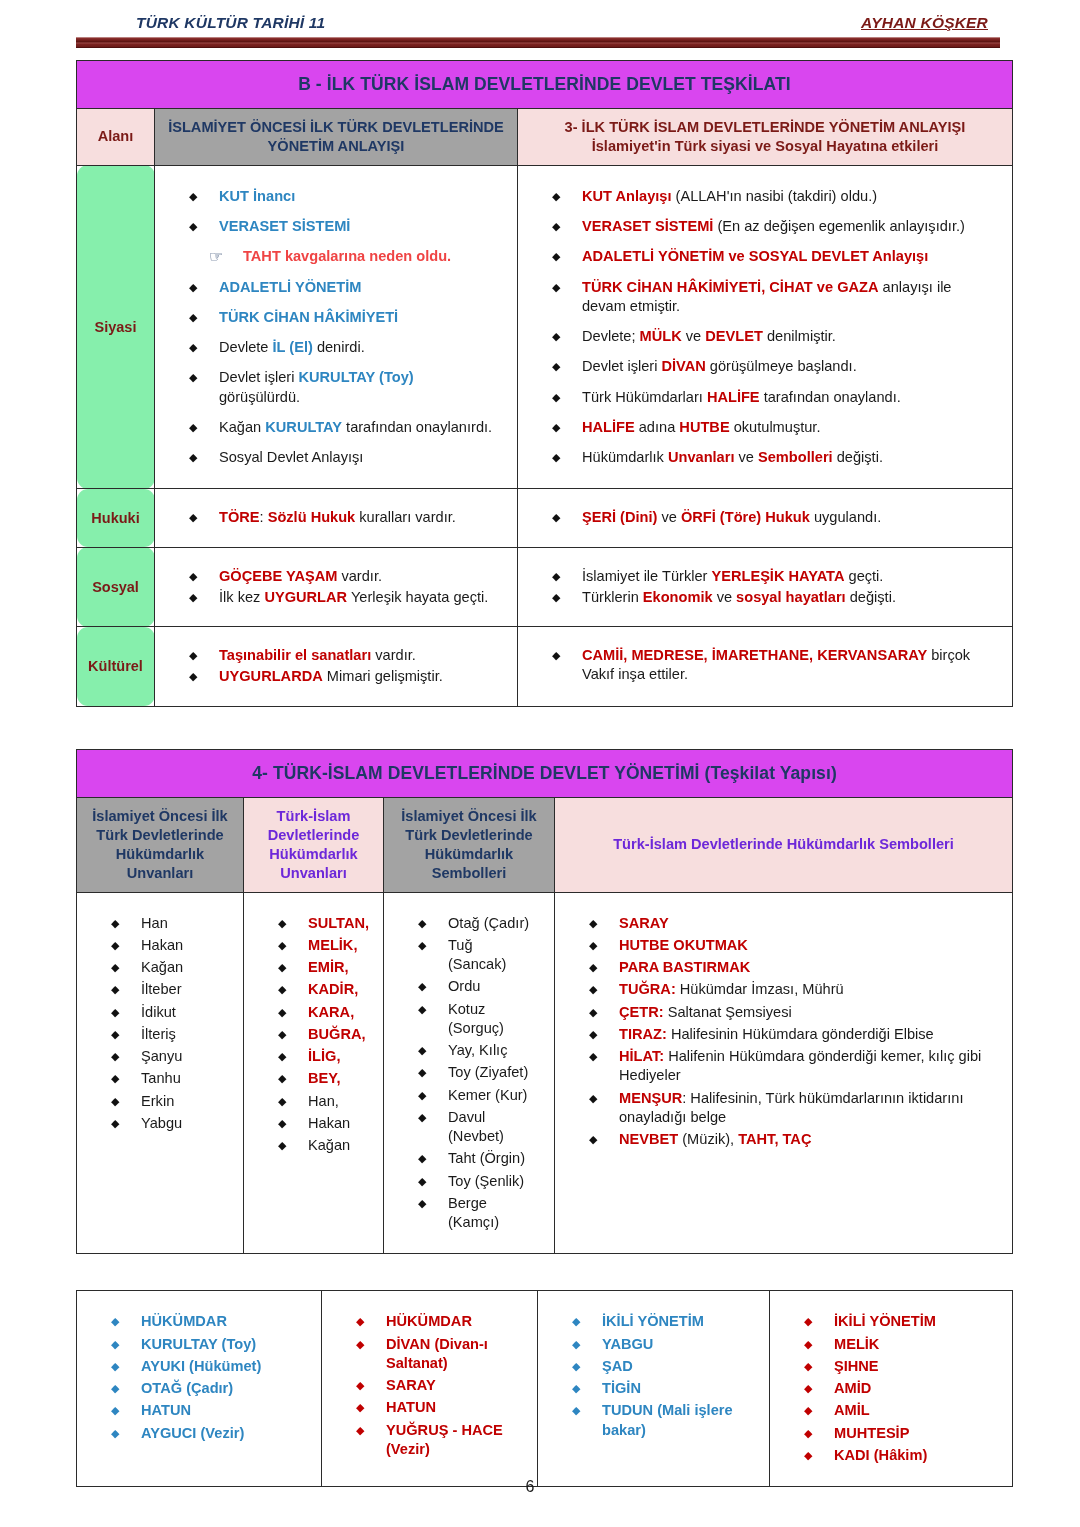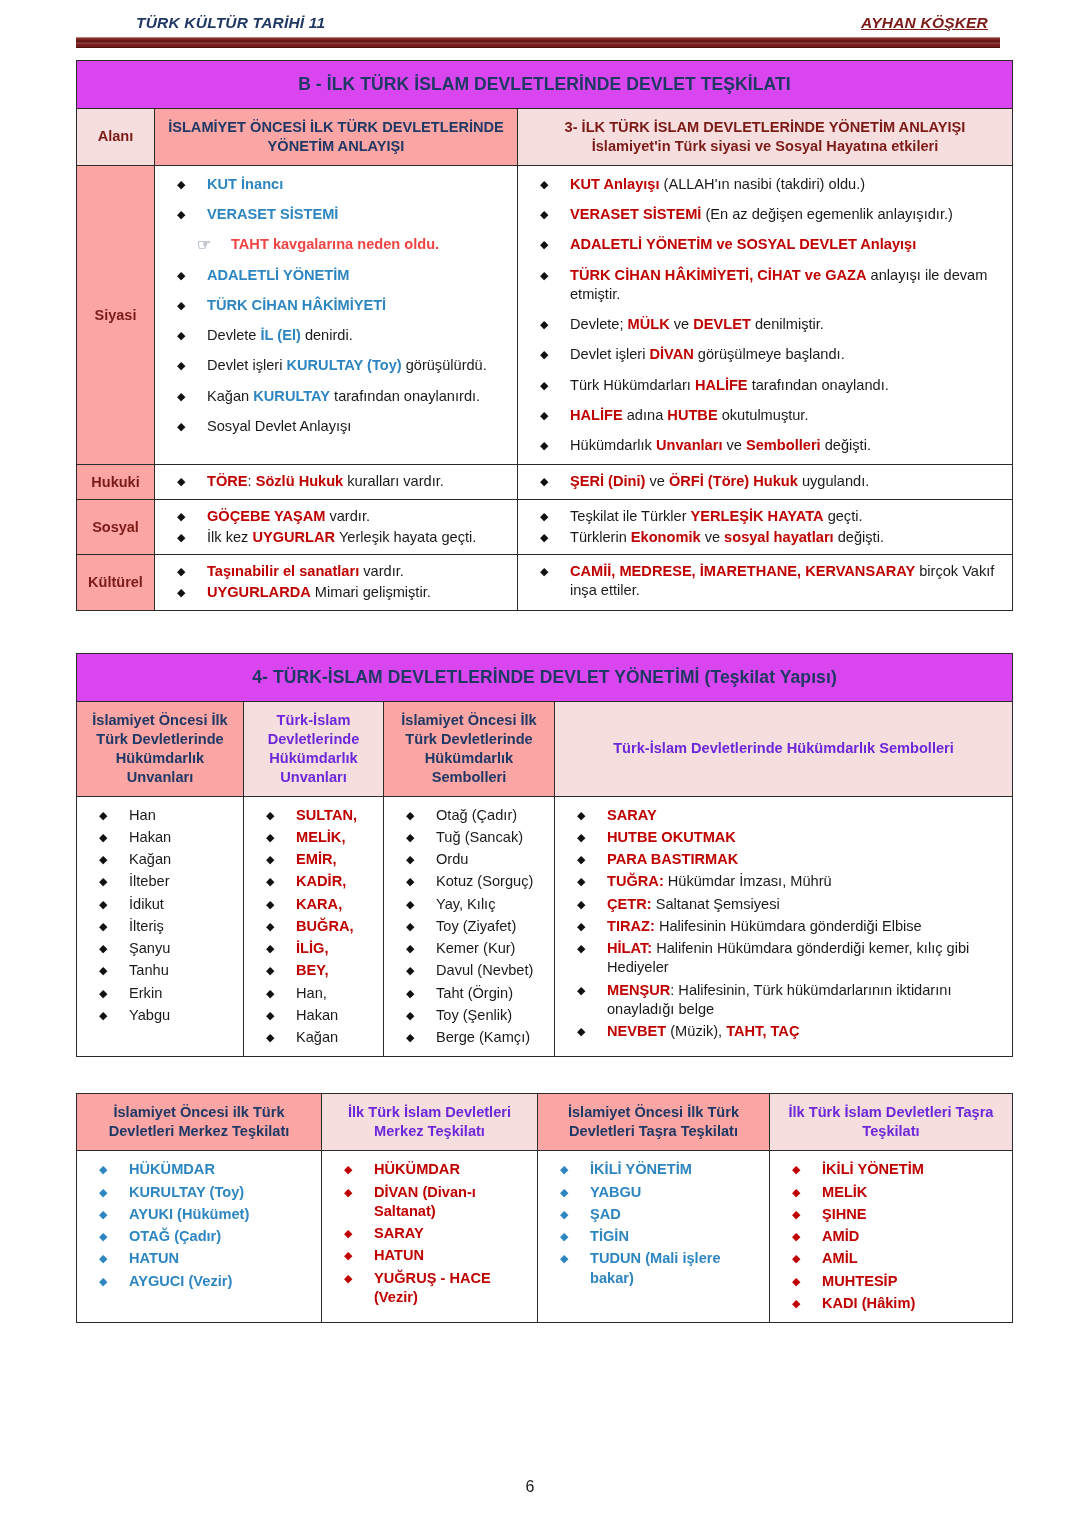--- a/index.html
+++ b/index.html
@@ -65,21 +65,21 @@
     background: #d946ef;
     text-align: center;
     font-weight: bold;
     font-size: 17.5px;
     color: #1F3864;
     padding: 13px 6px 13px 6px !important;
     letter-spacing: .1px;
   }
 
   .hdr-blue {
-    background: #fca5a5;
+    background: #a3a3a3;
     text-align: center;
     font-weight: bold;
     color: #1F3864;
     padding: 9px 8px !important;
     font-size: 14.6px;
     line-height: 1.3;
     vertical-align: middle !important;
   }
   .hdr-pink {
     background: #f7dede;
@@ -87,33 +87,34 @@
     font-weight: bold;
     color: #6d28d9;
     padding: 9px 8px !important;
     font-size: 14.6px;
     line-height: 1.3;
     vertical-align: middle !important;
   }
   .hdr-pink.t1head { color: #7B1A17; }
 
   .rowlabel {
-    background: #fca5a5;
+    background: #86efac;
     text-align: center;
     font-weight: bold;
     color: #7B1A17;
     font-size: 14.5px;
     vertical-align: middle !important;
     padding: 6px 2px !important;
+    border-radius: 11px;
   }
 
   
   ul.b {
     list-style: none;
-    margin: 0;
+    margin: 12px;
     padding: 9px 10px 9px 18px;
   }
   ul.b.tight { padding: 7px 10px 7px 18px; }
   ul.b li {
     position: relative;
     padding-left: 34px;
     font-size: 14.6px;
     line-height: 1.32;
     color: #1a1a1a;
   }
@@ -241,21 +242,21 @@
         <tr>
           <td class="rowlabel">Sosyal</td>
           <td class="listcell">
             <ul class="b tight">
               <li><span class="rd">GÖÇEBE YAŞAM</span><span class="pl"> vardır.</span></li>
               <li><span class="pl">İlk kez </span><span class="rd">UYGURLAR</span><span class="pl"> Yerleşik hayata geçti.</span></li>
             </ul>
           </td>
           <td class="listcell">
             <ul class="b tight">
-              <li><span class="pl">Teşkilat ile Türkler </span><span class="rd">YERLEŞİK HAYATA</span><span class="pl"> geçti.</span></li>
+              <li><span class="pl">İslamiyet ile Türkler </span><span class="rd">YERLEŞİK HAYATA</span><span class="pl"> geçti.</span></li>
               <li><span class="pl">Türklerin </span><span class="rd">Ekonomik</span><span class="pl"> ve </span><span class="rd">sosyal hayatları</span><span class="pl"> değişti.</span></li>
             </ul>
           </td>
         </tr>
         <tr>
           <td class="rowlabel">Kültürel</td>
           <td class="listcell">
             <ul class="b tight">
               <li><span class="rd">Taşınabilir el sanatları</span><span class="pl"> vardır.</span></li>
               <li><span class="rd">UYGURLARDA</span><span class="pl"> Mimari gelişmiştir.</span></li>
@@ -355,26 +356,20 @@
   <div class="gap-sm"></div>
 
   <table class="doc">
     <colgroup>
       <col style="width:245px">
         <col style="width:216px">
         <col style="width:232px">
         <col style="width:243px">
     </colgroup>
     <tbody>
-      <tr id="t3-head">
-          <td class="hdr-blue">İslamiyet Öncesi ilk Türk Devletleri Merkez Teşkilatı</td>
-          <td class="hdr-pink">İlk Türk İslam Devletleri Merkez Teşkilatı</td>
-          <td class="hdr-blue">İslamiyet Öncesi İlk Türk Devletleri Taşra Teşkilatı</td>
-          <td class="hdr-pink">İlk Türk İslam Devletleri Taşra Teşkilatı</td>
-        </tr>
       <tr id="t3-body">
           <td class="listcell">
             <ul class="b compact">
               <li class="blue-bullet"><span class="bl">HÜKÜMDAR</span></li>
               <li class="blue-bullet"><span class="bl">KURULTAY (Toy)</span></li>
               <li class="blue-bullet"><span class="bl">AYUKI (Hükümet)</span></li>
               <li class="blue-bullet"><span class="bl">OTAĞ (Çadır)</span></li>
               <li class="blue-bullet"><span class="bl">HATUN</span></li>
               <li class="blue-bullet"><span class="bl">AYGUCI (Vezir)</span></li>
             </ul>

